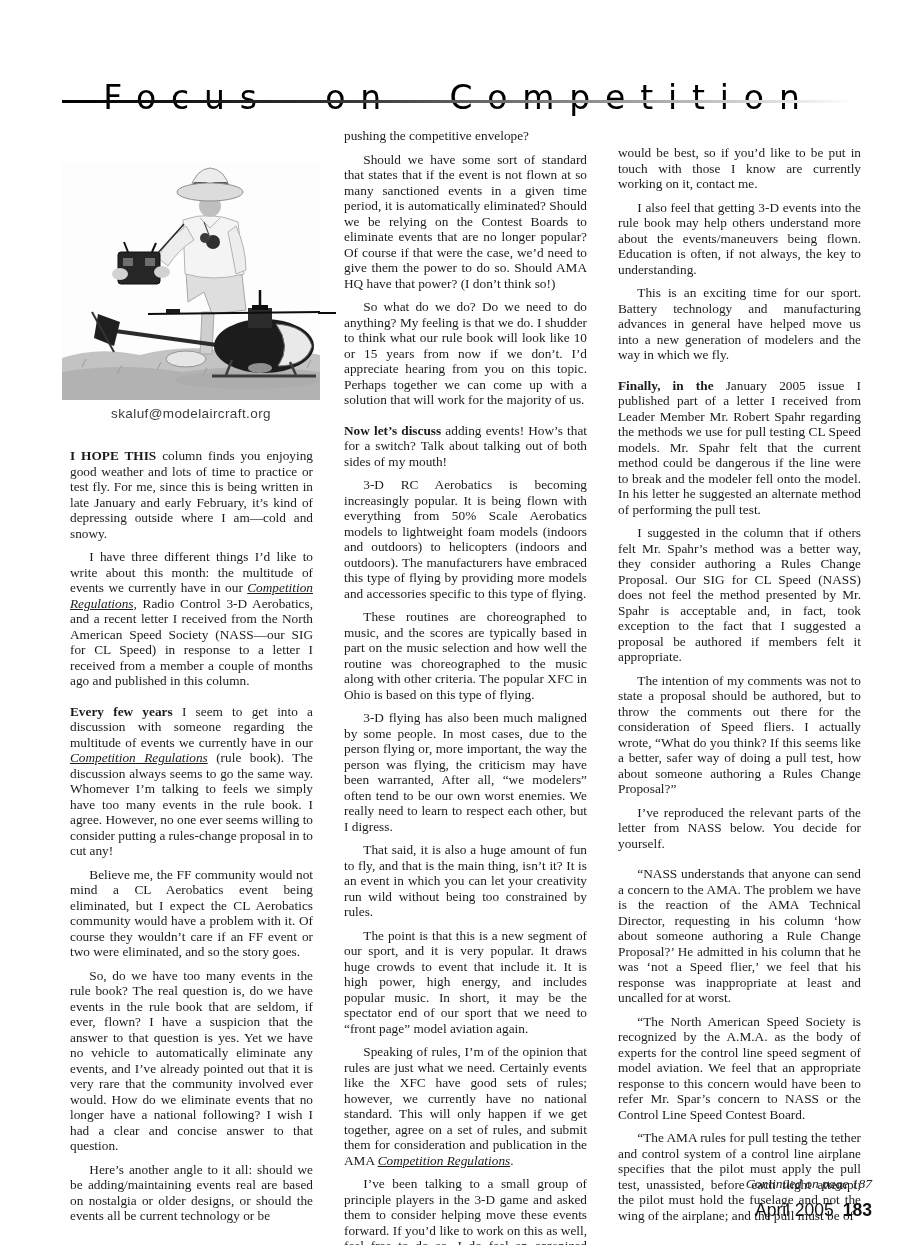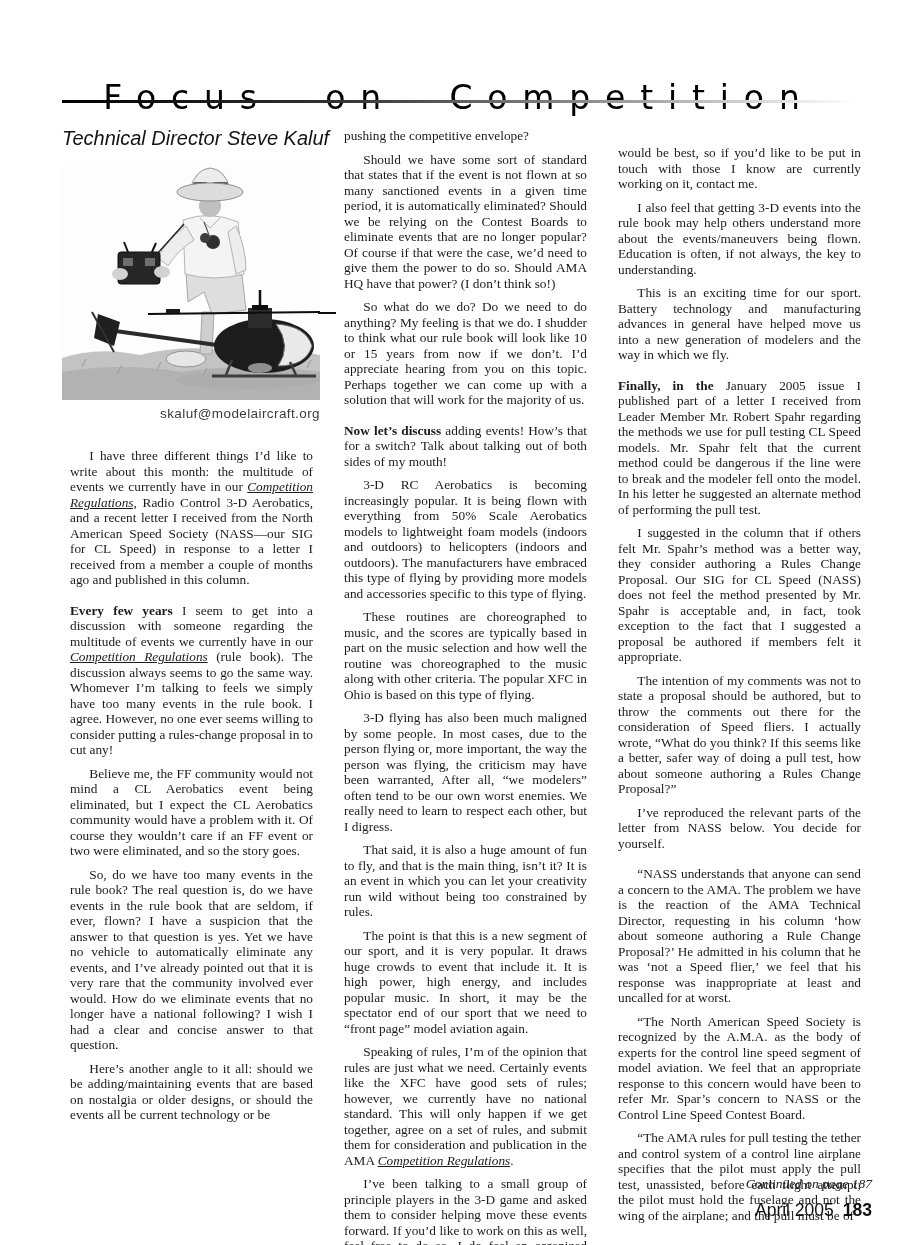--- a/index.html
+++ b/index.html
@@ -9,21 +9,21 @@
         font-family:"DejaVu Sans",sans-serif;font-weight:500;
         font-size:33px;letter-spacing:0.45em;word-spacing:0.85em;color:#000000;white-space:nowrap;margin-top:36px;}
   .rule{position:absolute;left:62px;top:100px;width:793px;height:3px;
         background:linear-gradient(to right,#000 0%,#333 35%,#888 65%,#d8d8d8 88%,#fff 100%);}
   .byline{position:absolute;left:62px;top:127px;width:300px;
         font-family:"Liberation Sans",sans-serif;font-style:italic;font-weight:500;
         font-size:20px;color:#141414;white-space:nowrap;}
   .photo{position:absolute;left:62px;top:162px;width:258px;height:238px;}
   .photo svg{display:block;}
   .blade-ext{position:absolute;left:318px;top:312px;width:18px;height:2px;background:#0c0c0c;}
-  .caption{position:absolute;left:62px;top:406px;width:258px;text-align:right;
+  .caption{position:absolute;left:62px;top:406px;width:258px;text-align:center;
         font-family:"Liberation Sans",sans-serif;font-size:13.5px;color:#3c3c3c;letter-spacing:0.03em;}
   .col{position:absolute;width:259px;font-size:13.3px;line-height:15.5px;text-align:justify;}
   .col p{margin:8px;}
   .col p.indent{text-indent:1.45em;}
   .col p.section{margin-top:15px;}
   .col b{font-weight:bold;}
   .col i{font-style:italic;text-decoration:underline;}
   #col1{left:62px;top:440px;}
   #col2{left:336px;top:120px;}
   #col3{left:610px;top:137px;}
@@ -33,21 +33,20 @@
         font-family:"Liberation Sans",sans-serif;font-size:17.5px;color:#111;}
   .pagefoot .num{font-weight:bold;margin-left:9px;}
 </style>
 </head>
 <body>
 
 <div class="page">
 
   <div class="masthead">Focus on Competition</div>
   <div class="rule"></div>
-  <div class="byline">Technical Director Steve Kaluf</div>
 
   <div class="photo">
     <svg width="258" height="238" viewBox="0 0 258 238" xmlns="http://www.w3.org/2000/svg">
       <rect x="0" y="0" width="258" height="238" fill="#fdfdfd"></rect>
 
       <path d="M0,196 Q35,184 78,193 Q128,180 178,192 Q220,184 258,193 L258,238 L0,238 Z" fill="#c3c3c3"></path>
       <path d="M0,210 Q60,200 120,210 Q190,200 258,210 L258,238 L0,238 Z" fill="#b2b2b2"></path>
       <g stroke="#9a9a9a" stroke-width="1">
         <line x1="20" y1="205" x2="24" y2="197"></line>
           <line x1="55" y1="212" x2="60" y2="203"></line>
@@ -112,25 +111,26 @@
         <line x1="228" y1="200" x2="234" y2="213" stroke="#3c3c3c" stroke-width="2.5"></line>
         <ellipse cx="198" cy="206" rx="12" ry="5" fill="#8f8f8f"></ellipse>
       </g>
     </svg>
   </div>
   <div class="blade-ext"></div>
 
   <div class="caption">skaluf@modelaircraft.org</div>
 
   <div class="col" id="col1">
+      <p><b>I HOPE THIS </b><span>column finds you enjoying good weather and lots of time to practice or test fly. For me, since this is being written in late January and early February, it’s kind of depressing outside where I am—cold and snowy.</span></p>
       <p class="indent"><span>I have three different things I’d like to write about this month: the multitude of events we currently have in our </span><i>Competition Regulations,</i><span> Radio Control 3-D Aerobatics, and a recent letter I received from the North American Speed Society (NASS—our SIG for CL Speed) in response to a letter I received from a member a couple of months ago and published in this column.</span></p>
       <p class="section"><b>Every few years </b><span>I seem to get into a discussion with someone regarding the multitude of events we currently have in our </span><i>Competition Regulations</i><span> (rule book). The discussion always seems to go the same way. Whomever I’m talking to feels we simply have too many events in the rule book. I agree. However, no one ever seems willing to consider putting a rules-change proposal in to cut any!</span></p>
       <p class="indent"><span>Believe me, the FF community would not mind a CL Aerobatics event being eliminated, but I expect the CL Aerobatics community would have a problem with it. Of course they wouldn’t care if an FF event or two were eliminated, and so the story goes.</span></p>
       <p class="indent"><span>So, do we have too many events in the rule book? The real question is, do we have events in the rule book that are seldom, if ever, flown? I have a suspicion that the answer to that question is yes. Yet we have no vehicle to automatically eliminate any events, and I’ve already pointed out that it is very rare that the community involved ever would. How do we eliminate events that no longer have a national following? I wish I had a clear and concise answer to that question.</span></p>
-      <p class="indent"><span>Here’s another angle to it all: should we be adding/maintaining events that are based on nostalgia or older designs, or should the events all be current technology or be</span></p>
+      <p class="indent"><span>Here’s another angle to it all: should we be adding/maintaining events real are based on nostalgia or older designs, or should the events all be current technology or be</span></p>
     </div>
   <div class="col" id="col2">
       <p><span>pushing the competitive envelope?</span></p>
       <p class="indent"><span>Should we have some sort of standard that states that if the event is not flown at so many sanctioned events in a given time period, it is automatically eliminated? Should we be relying on the Contest Boards to eliminate events that are no longer popular? Of course if that were the case, we’d need to give them the power to do so. Should AMA HQ have that power? (I don’t think so!)</span></p>
       <p class="indent"><span>So what do we do? Do we need to do anything? My feeling is that we do. I shudder to think what our rule book will look like 10 or 15 years from now if we don’t. I’d appreciate hearing from you on this topic. Perhaps together we can come up with a solution that will work for the majority of us.</span></p>
       <p class="section"><b>Now let’s discuss </b><span>adding events! How’s that for a switch? Talk about talking out of both sides of my mouth!</span></p>
       <p class="indent"><span>3-D RC Aerobatics is becoming increasingly popular. It is being flown with everything from 50% Scale Aerobatics models to lightweight foam models (indoors and outdoors) to helicopters (indoors and outdoors). The manufacturers have embraced this type of flying by providing more models and accessories specific to this type of flying.</span></p>
       <p class="indent"><span>These routines are choreographed to music, and the scores are typically based in part on the music selection and how well the routine was choreographed to the music along with other criteria. The popular XFC in Ohio is based on this type of flying.</span></p>
       <p class="indent"><span>3-D flying has also been much maligned by some people. In most cases, due to the person flying or, more important, the way the person was flying, the criticism may have been warranted, After all, “we modelers” often tend to be our own worst enemies. We really need to learn to respect each other, but I digress.</span></p>
       <p class="indent"><span>That said, it is also a huge amount of fun to fly, and that is the main thing, isn’t it? It is an event in which you can let your creativity run wild without being too constrained by rules.</span></p>

